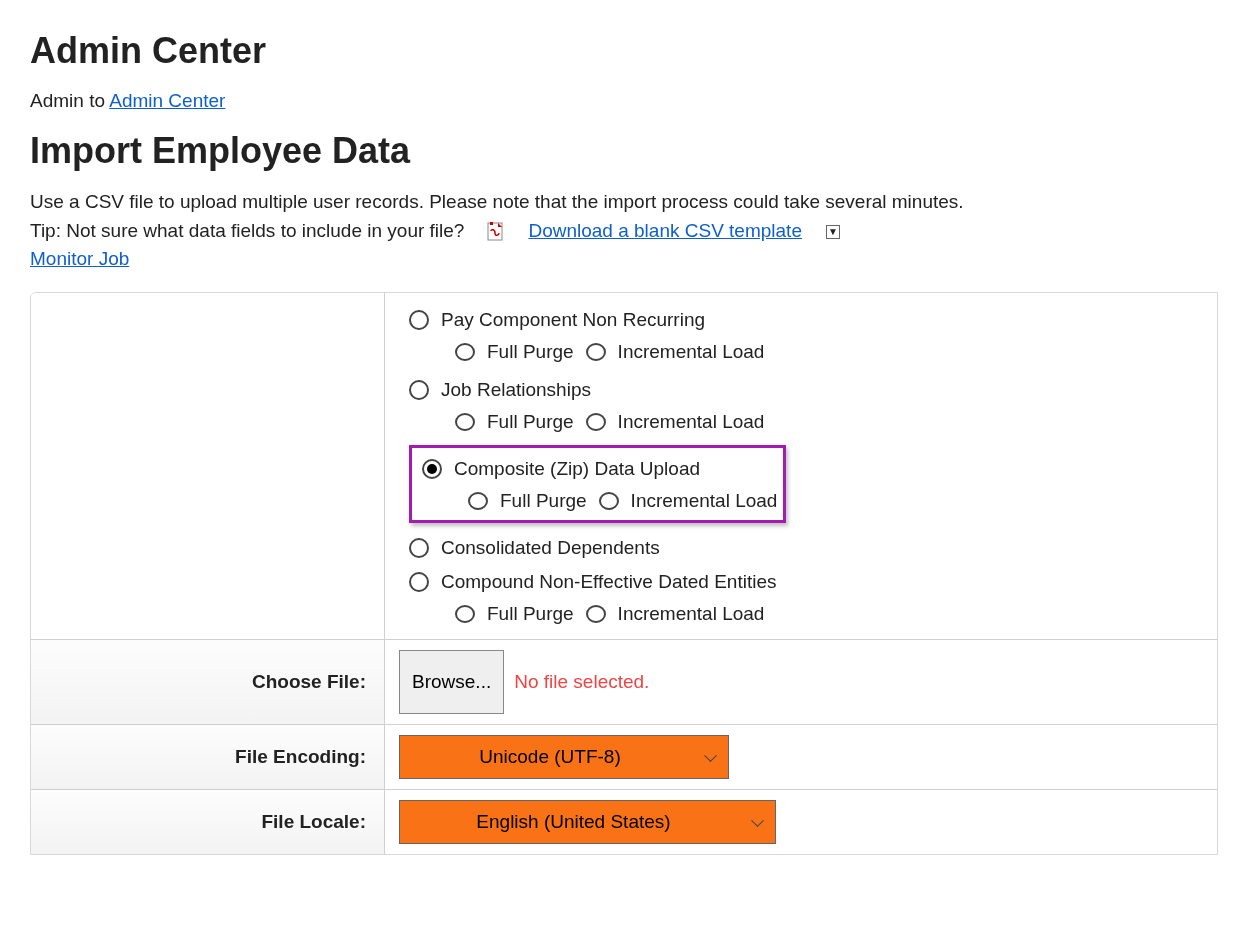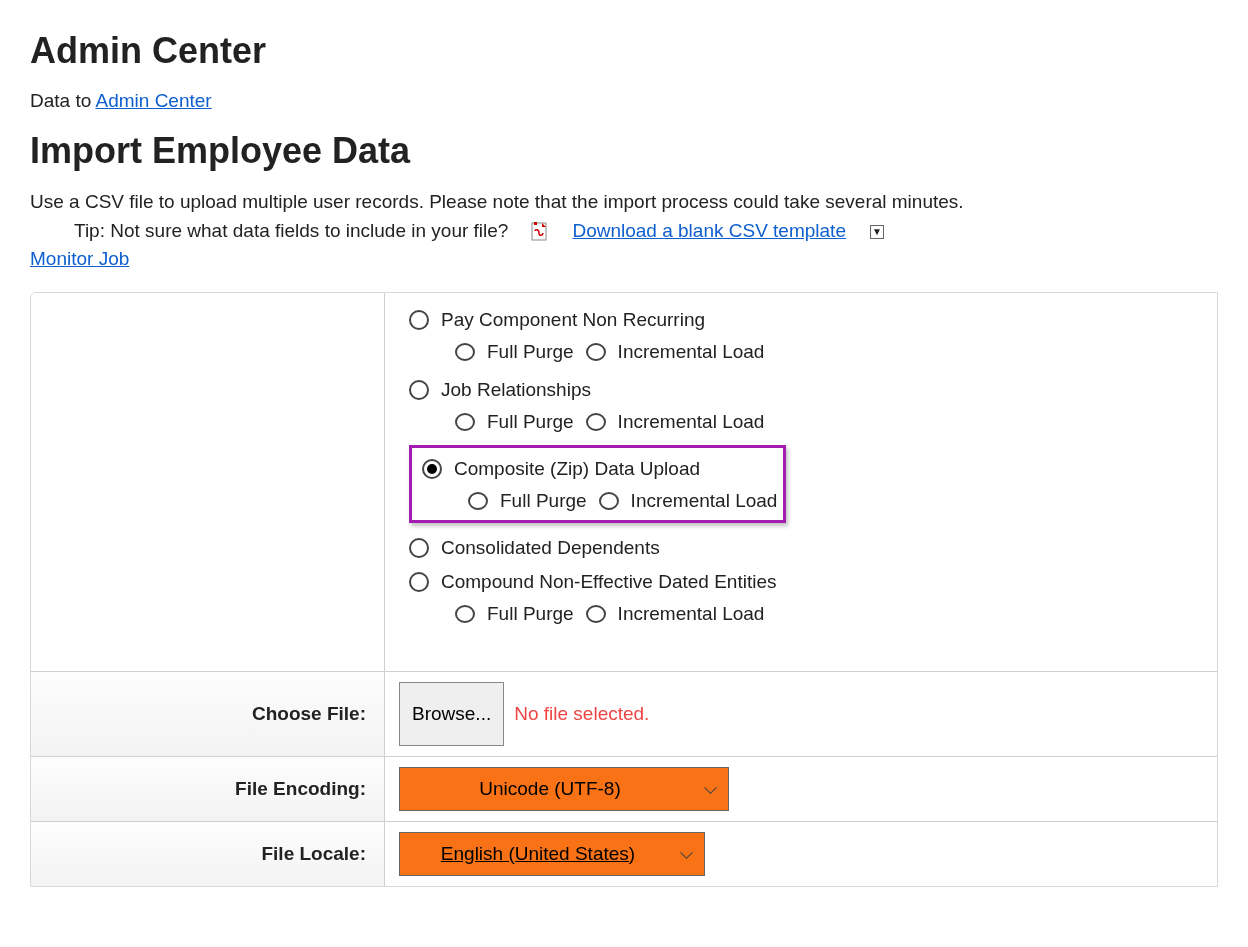--- a/index.html
+++ b/index.html
@@ -19,21 +19,21 @@
     font-size: 36px;
     font-weight: bold;
     margin: 18px 0 16px 0;
   }
   .back-row { font-size: 19px; margin-bottom: 6px; }
   a {
     color: #0e5fd0;
     text-decoration: underline;
   }
   .intro { font-size: 19px; line-height: 1.5; }
-  .tip-line { display: flex; align-items: center; flex-wrap: wrap; gap: 20px; margin-left: 44px; }
+  .tip-line { display: flex; align-items: center; flex-wrap: wrap; gap: 20px; }
   .pdf-icon {
     width: 18px; height: 20px; display: inline-block;
     position: relative; margin: 0 3px;
   }
   .pdf-icon svg { width: 100%; height: 100%; }
   .dropdown-icon {
     width: 14px; height: 14px; border: 1px solid #666;
     display: inline-flex; align-items: center; justify-content: center;
     font-size: 10px; line-height: 1; margin-left: 4px;
     position: relative; top: 1px;
@@ -68,21 +68,21 @@
   }
   .input-col {
     flex: 1;
     padding: 10px 14px;
     border-left: 0;
     display: flex;
     align-items: center;
     gap: 10px;
   }
   .options-row .label-col { background: #fff; }
-  .options-row .input-col { padding: 6px 14px 32px 14px; align-items: center; }
+  .options-row .input-col { padding: 6px 14px 0 14px; align-items: center; }
   .options-list { padding: 4px 0 4px 10px; }
   .opt-line {
     display: flex; align-items: center; gap: 12px;
     padding: 6px 0;
   }
   .sub-line {
     display: flex; align-items: center; gap: 12px;
     padding: 4px 0 10px 46px;
   }
   .radio {
@@ -119,29 +119,29 @@
     min-width: 330px; appearance: none;
     position: relative;
   }
   .select-wrap { position: relative; display: inline-block; }
   .select-wrap::after {
     content: ""; position: absolute; right: 14px; top: 50%;
     width: 8px; height: 8px; border-right: 1.5px solid #444;
     border-bottom: 1.5px solid #444; transform: translateY(-65%) rotate(45deg);
     pointer-events: none;
   }
-  .select.narrow { min-width: 260px; width: 306px; text-decoration: underline; }
+  .select.narrow { min-width: 260px; width: 377px; }
 </style>
 </head>
 <body>
 
 <h1 class="admin-center">Admin Center</h1>
 
 <div class="back-row">
-  <span>Data to </span><a href="#">Admin Center</a>
+  <span>Admin to </span><a href="#">Admin Center</a>
 </div>
 
 <h1 class="page-title">Import Employee Data</h1>
 
 <div class="intro">
   <div>Use a CSV file to upload multiple user records. Please note that the import process could take several minutes.</div>
   <div class="tip-line">
     <span>  Tip: Not sure what data fields to include in your file? </span>
     <span class="pdf-icon">
       <svg viewBox="0 0 18 20">

